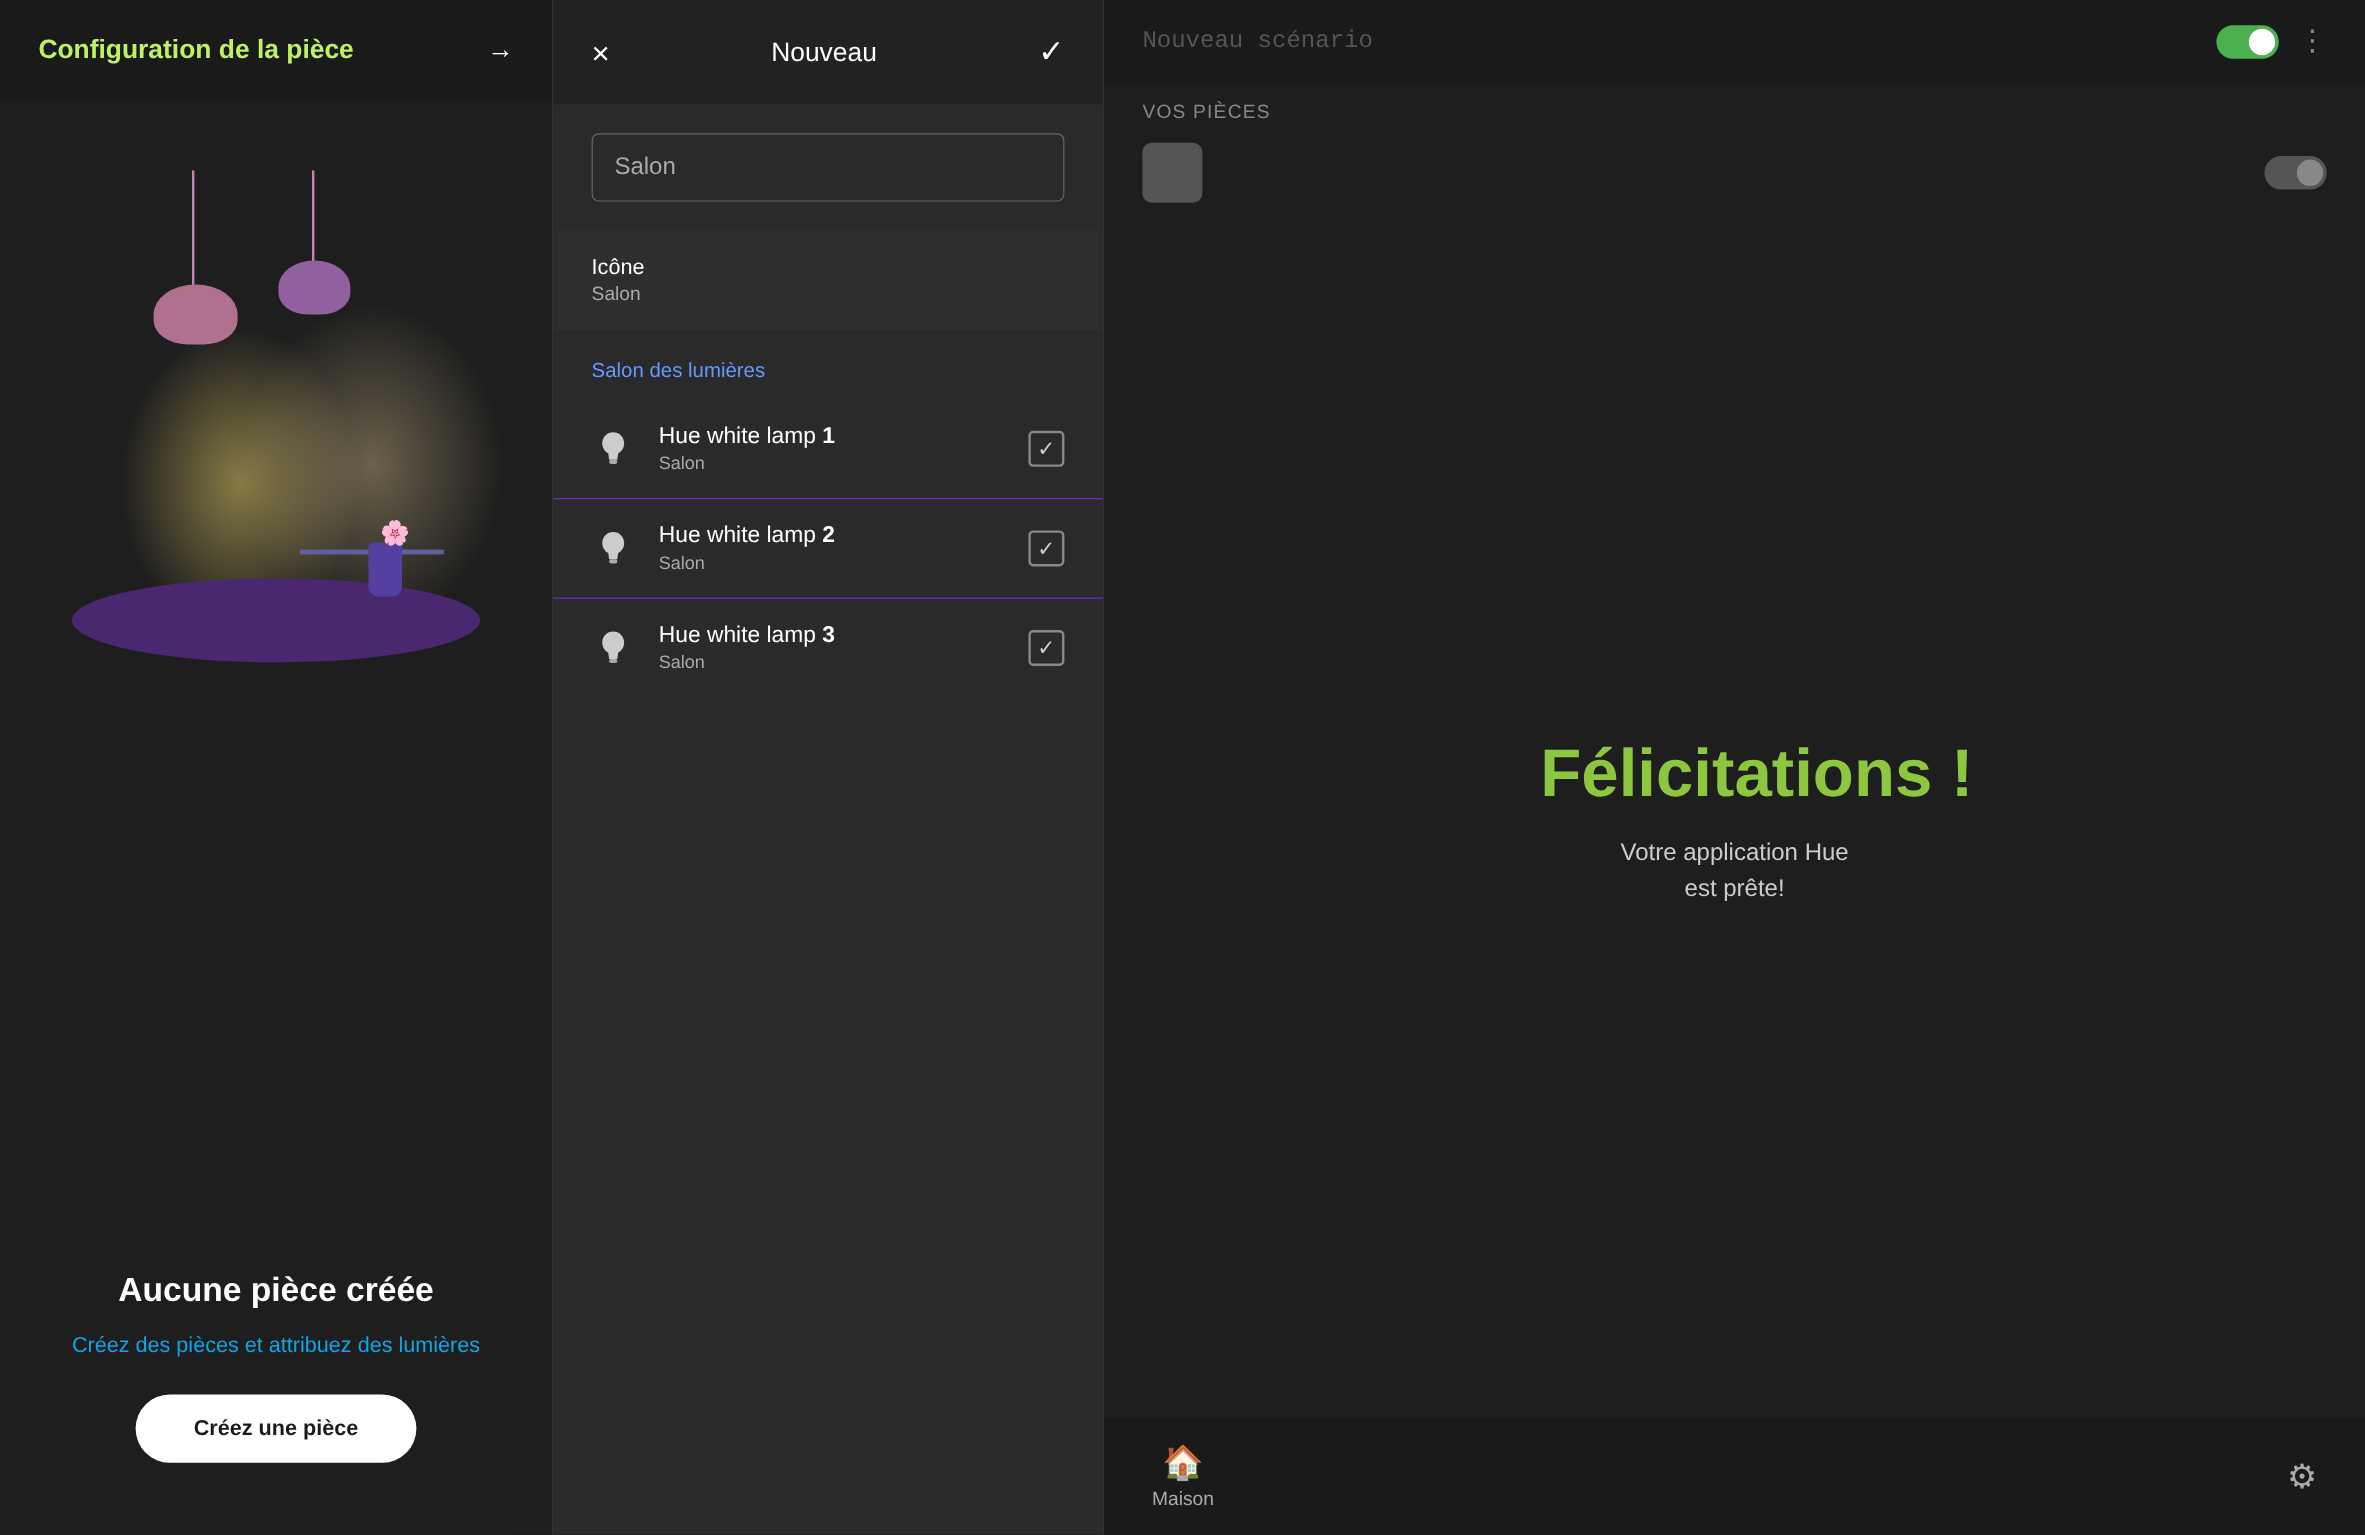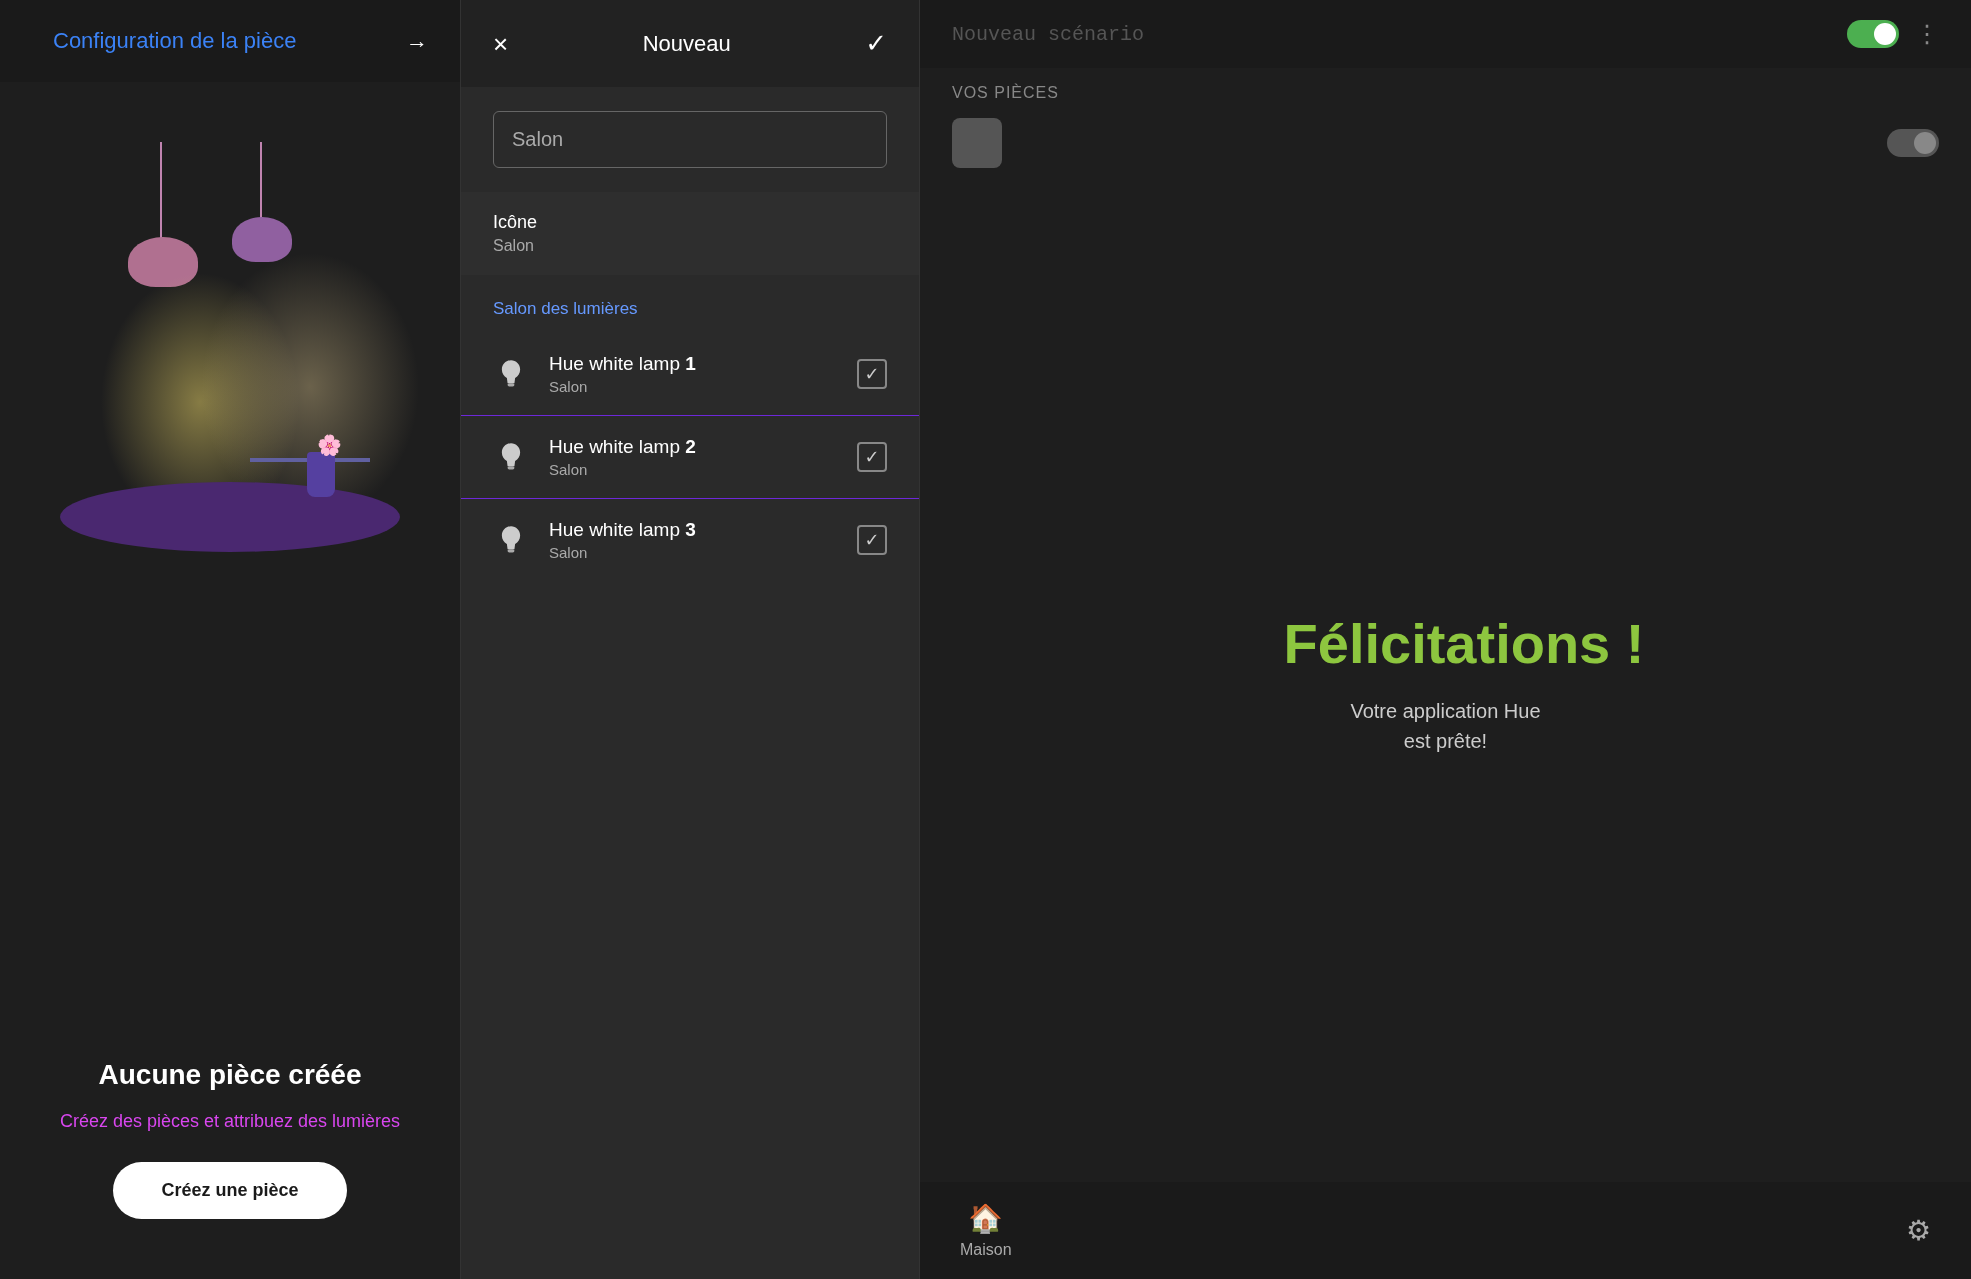--- a/index.html
+++ b/index.html
@@ -22,24 +22,23 @@
       position: relative;
     }
     .left-header {
       display: flex;
       align-items: center;
       justify-content: space-between;
       padding: 28px 32px;
       background: #1a1a1a;
     }
     .left-header-title {
-      color: #3b82f6;
+      color: #bef264;
       font-size: 22px;
-      font-weight: 400;
-      margin-left: 21px;
+      font-weight: 700;
     }
     .arrow-icon {
       color: #ffffff;
       font-size: 22px;
     }
     .left-illustration {
       flex: 1;
       display: flex;
       flex-direction: column;
       align-items: center;
@@ -151,21 +150,21 @@
       align-items: center;
       gap: 20px;
     }
     .no-room-title {
       color: #ffffff;
       font-size: 28px;
       font-weight: 700;
       text-align: center;
     }
     .no-room-subtitle {
-      color: #d946ef;
+      color: #0ea5e9;
       font-size: 18px;
       text-align: center;
     }
     .create-room-btn {
       background: #ffffff;
       color: #1a1a1a;
       border: none;
       border-radius: 30px;
       padding: 18px 48px;
       font-size: 18px;

